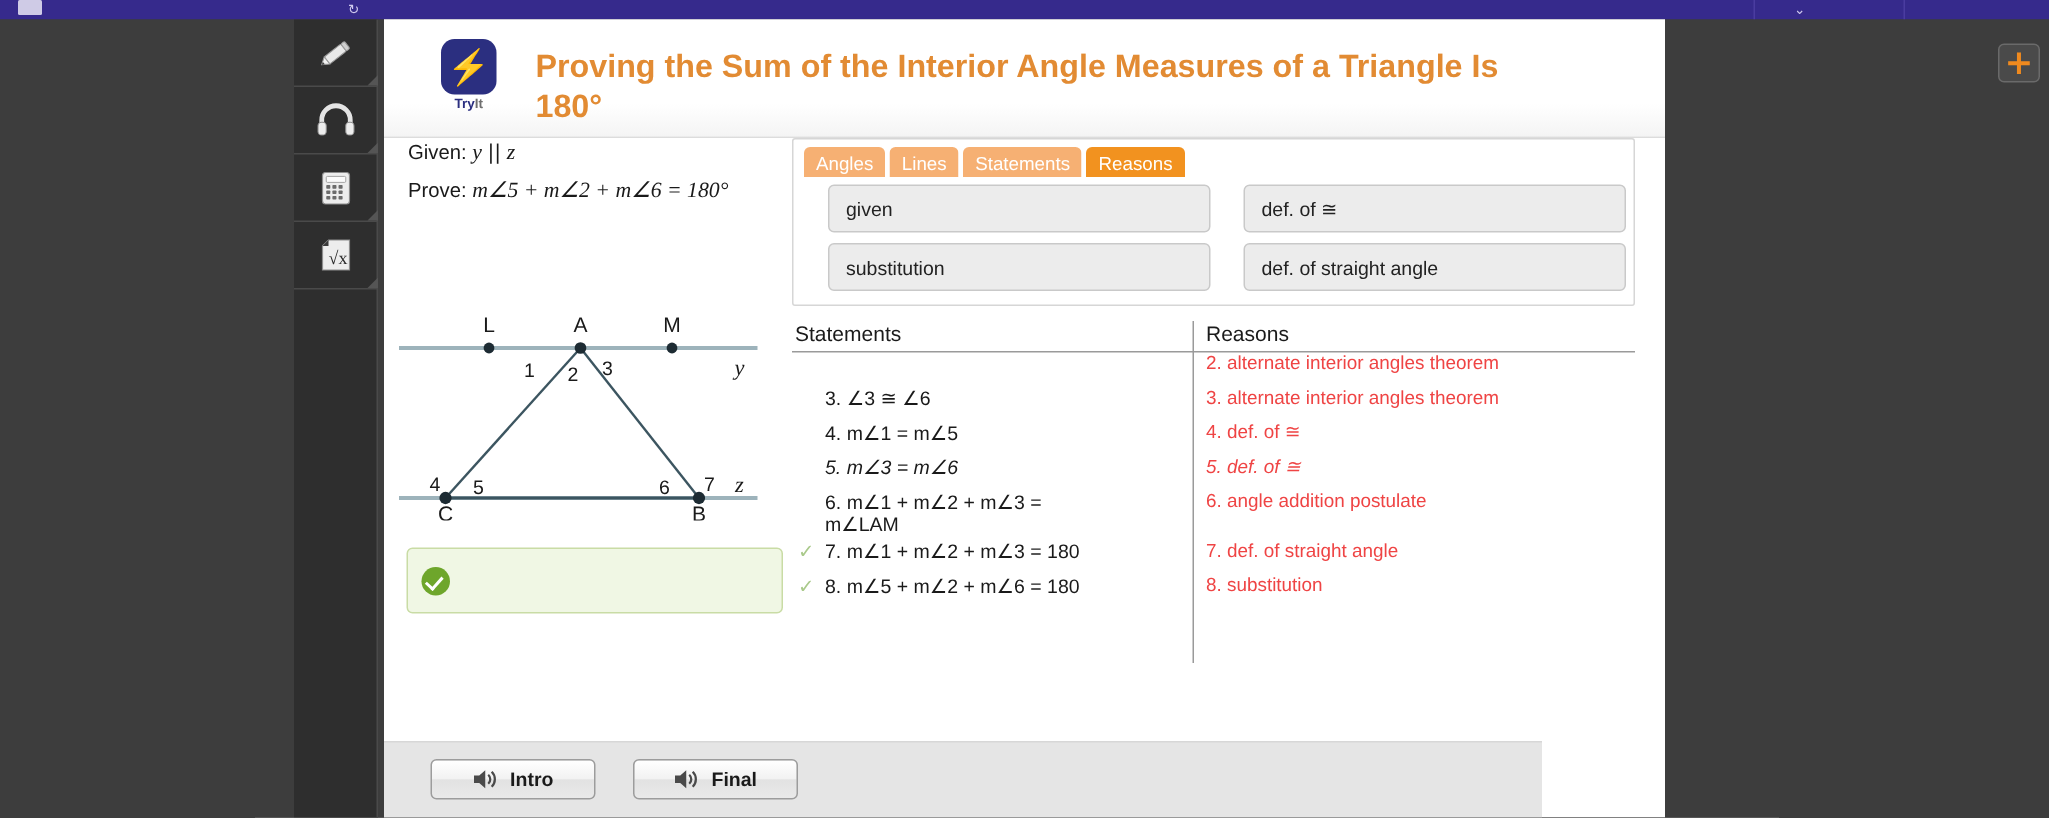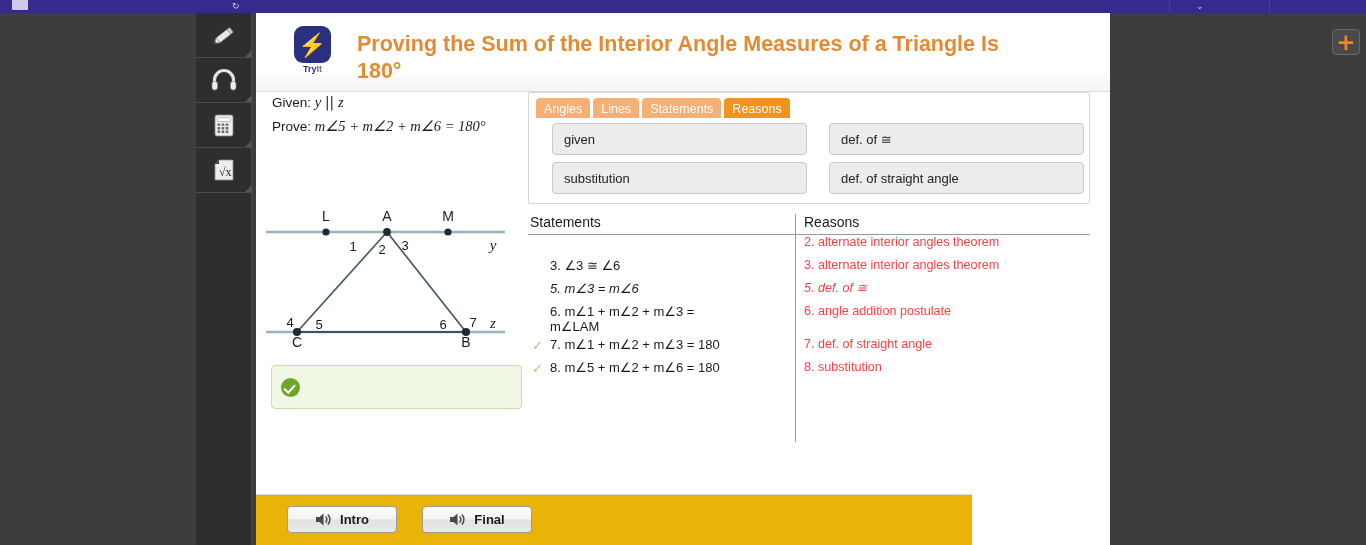--- a/index.html
+++ b/index.html
@@ -167,22 +167,22 @@
     position: absolute; left: 22px; top: 0px; width: 240px;
     font-size: 13px; color: #1a1a1a; line-height: 1.16;
   }
   .preason {
     position: absolute; left: 276px; top: 0px; width: 280px;
     font-size: 12.6px; color: #ef4444; line-height: 1.16;
   }
 
   
   .pg-footer {
-    position: absolute; left: 0; bottom: 0; width: 716px; height: 51px;
-    background: #eab308; border-top: 1px solid #d7d7d7;
+    position: absolute; left: 0; bottom: 0; width: 772px; height: 51px;
+    background: #e5e5e5; border-top: 1px solid #d7d7d7;
   }
   .audio-btn {
     position: absolute; top: 11px; height: 27px; width: 110px;
     background: linear-gradient(to bottom, #ffffff 0%, #f2f2f2 48%, #e2e2e2 52%, #e9e9e9 100%);
     border: 1px solid #9c9c9c; border-radius: 4px;
     display: flex; align-items: center; justify-content: center; gap: 8px;
     font-size: 13px; font-weight: bold; color: #1a1a1a; cursor: pointer;
   }
   .audio-btn.b1 { left: 31px; }
   .audio-btn.b2 { left: 166px; }
@@ -362,20 +362,25 @@
 
           <div class="rows">
             <div class="prow" style="height:23px;">
               <span class="pnum-chk"></span>
               <span class="preason">2. alternate interior angles theorem</span>
             </div>
             <div class="prow" style="height:23px;">
               <span class="pnum-chk"></span>
               <span class="pstmt">3. ∠3 ≅ ∠6</span>
               <span class="preason">3. alternate interior angles theorem</span>
+            </div>
+            <div class="prow" style="height:23px;">
+              <span class="pnum-chk"></span>
+              <span class="pstmt">4. m∠1 = m∠5</span>
+              <span class="preason">4. def. of ≅</span>
             </div>
             <div class="prow" style="height:23px;font-style:italic;">
               <span class="pnum-chk"></span>
               <span class="pstmt">5. m∠3 = m∠6</span>
               <span class="preason">5. def. of ≅</span>
             </div>
             <div class="prow" style="height:33px;">
               <span class="pnum-chk"></span>
               <span class="pstmt" style="width:170px;">6. m∠1 + m∠2 + m∠3 = m∠LAM</span>
               <span class="preason">6. angle addition postulate</span>

